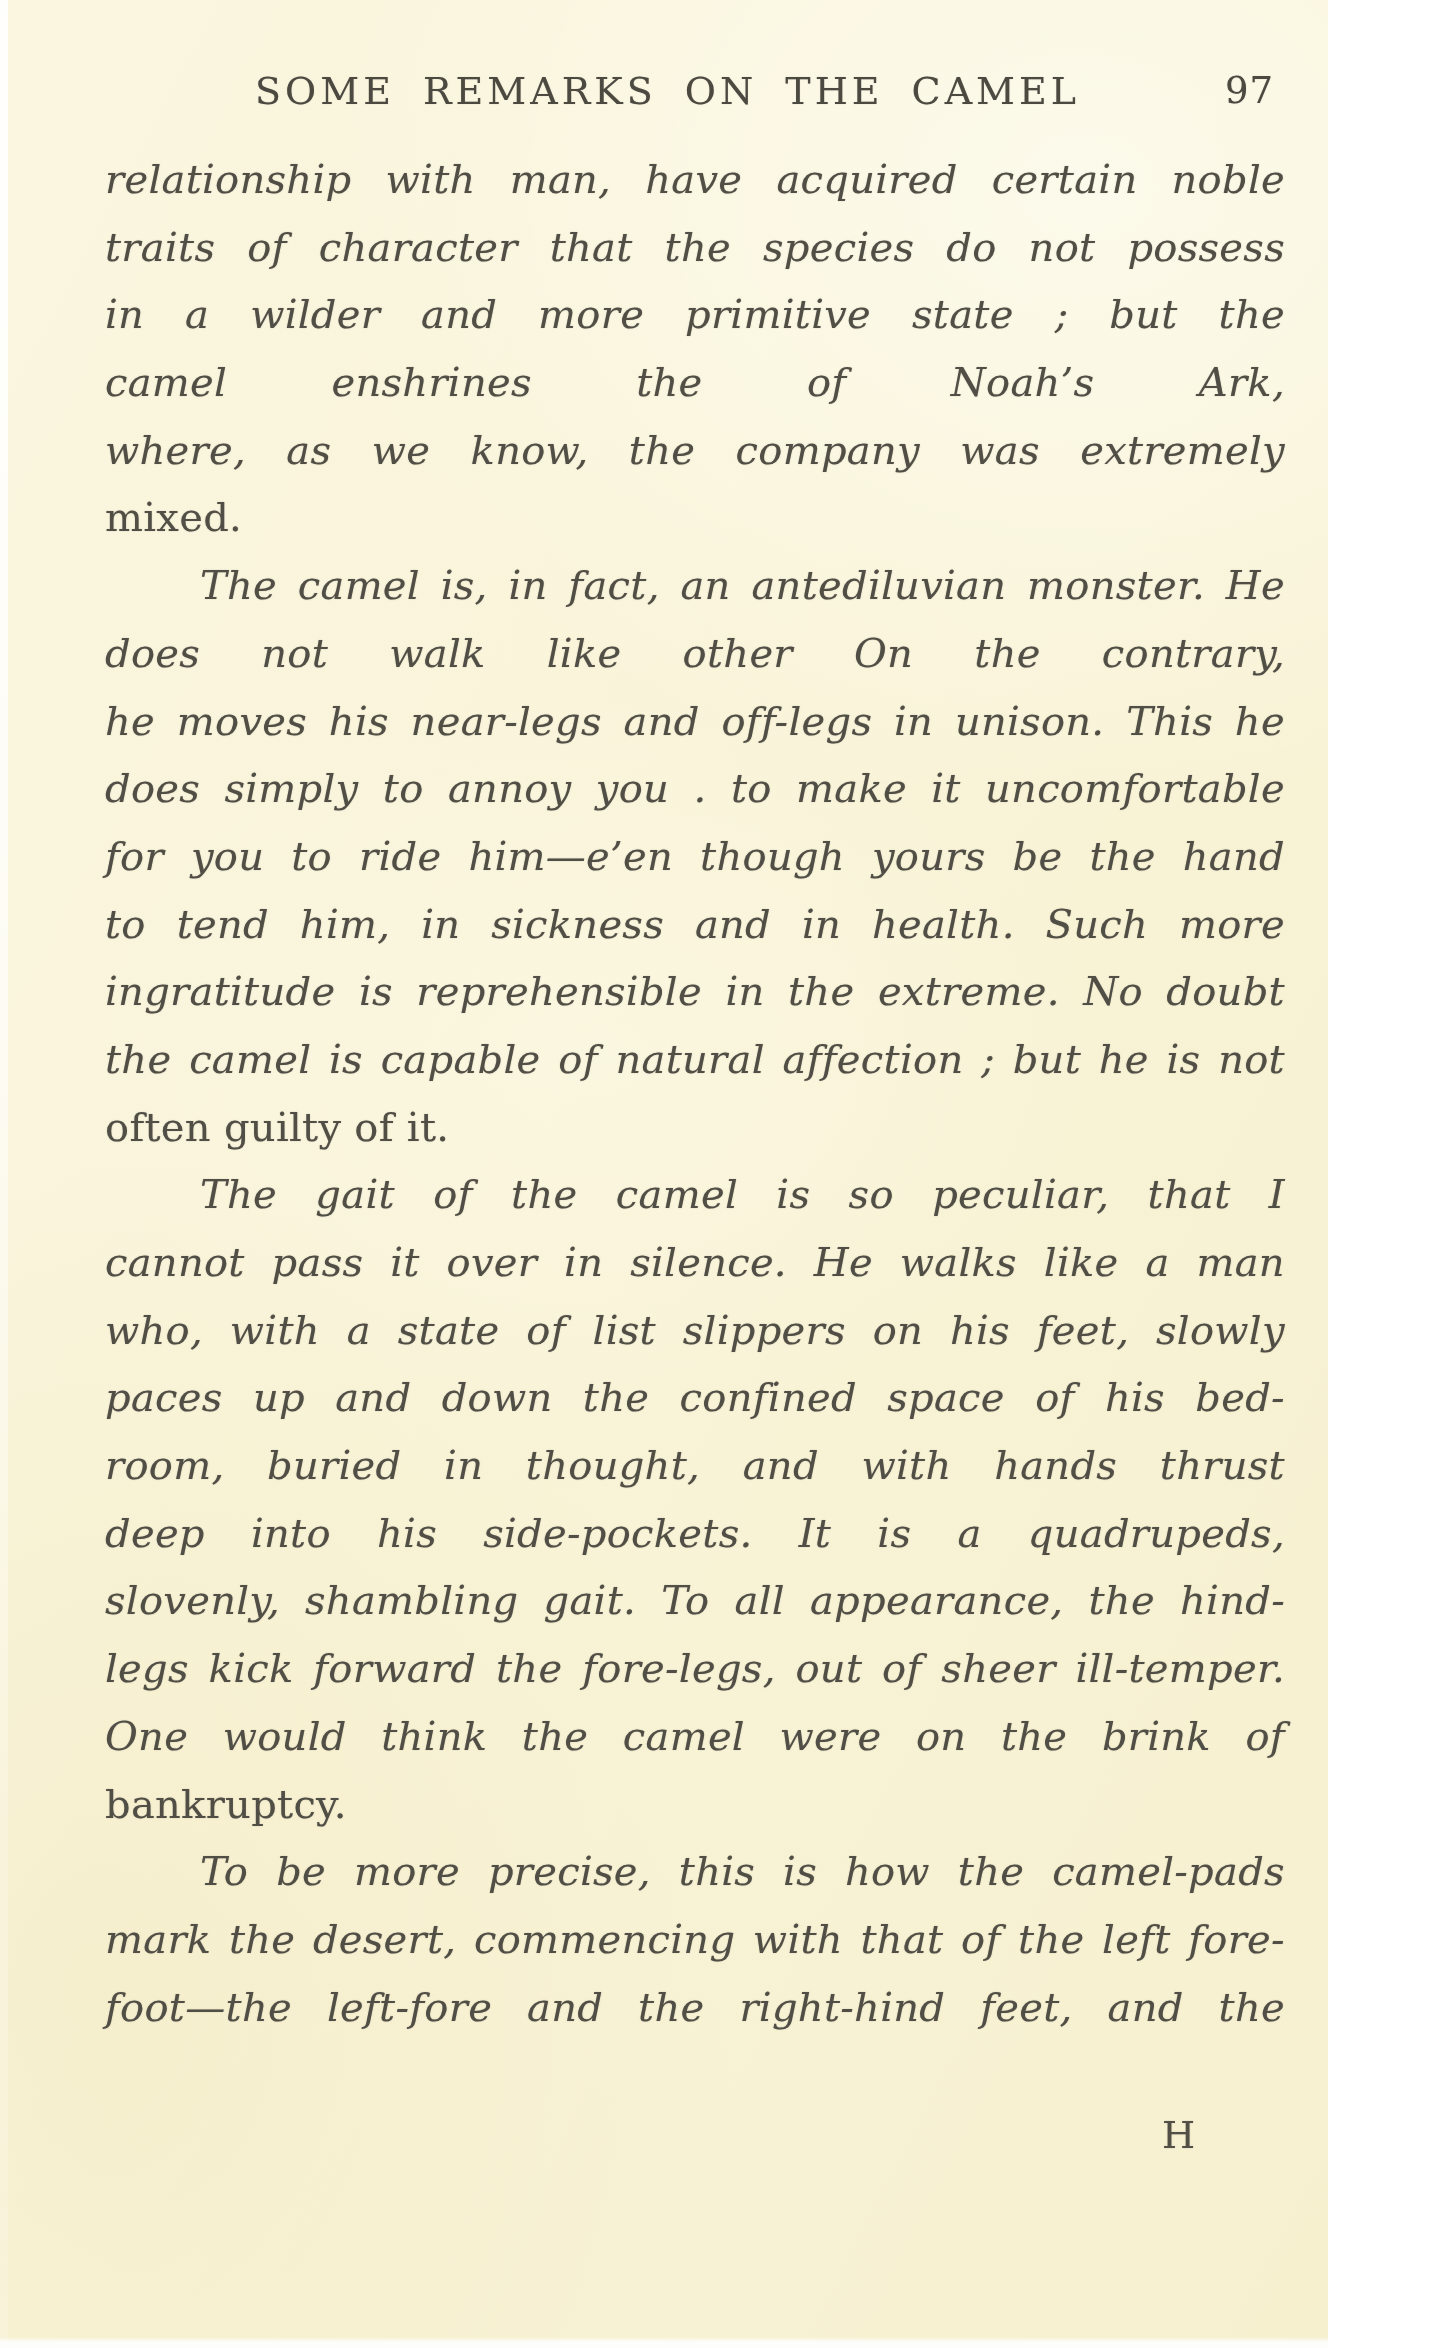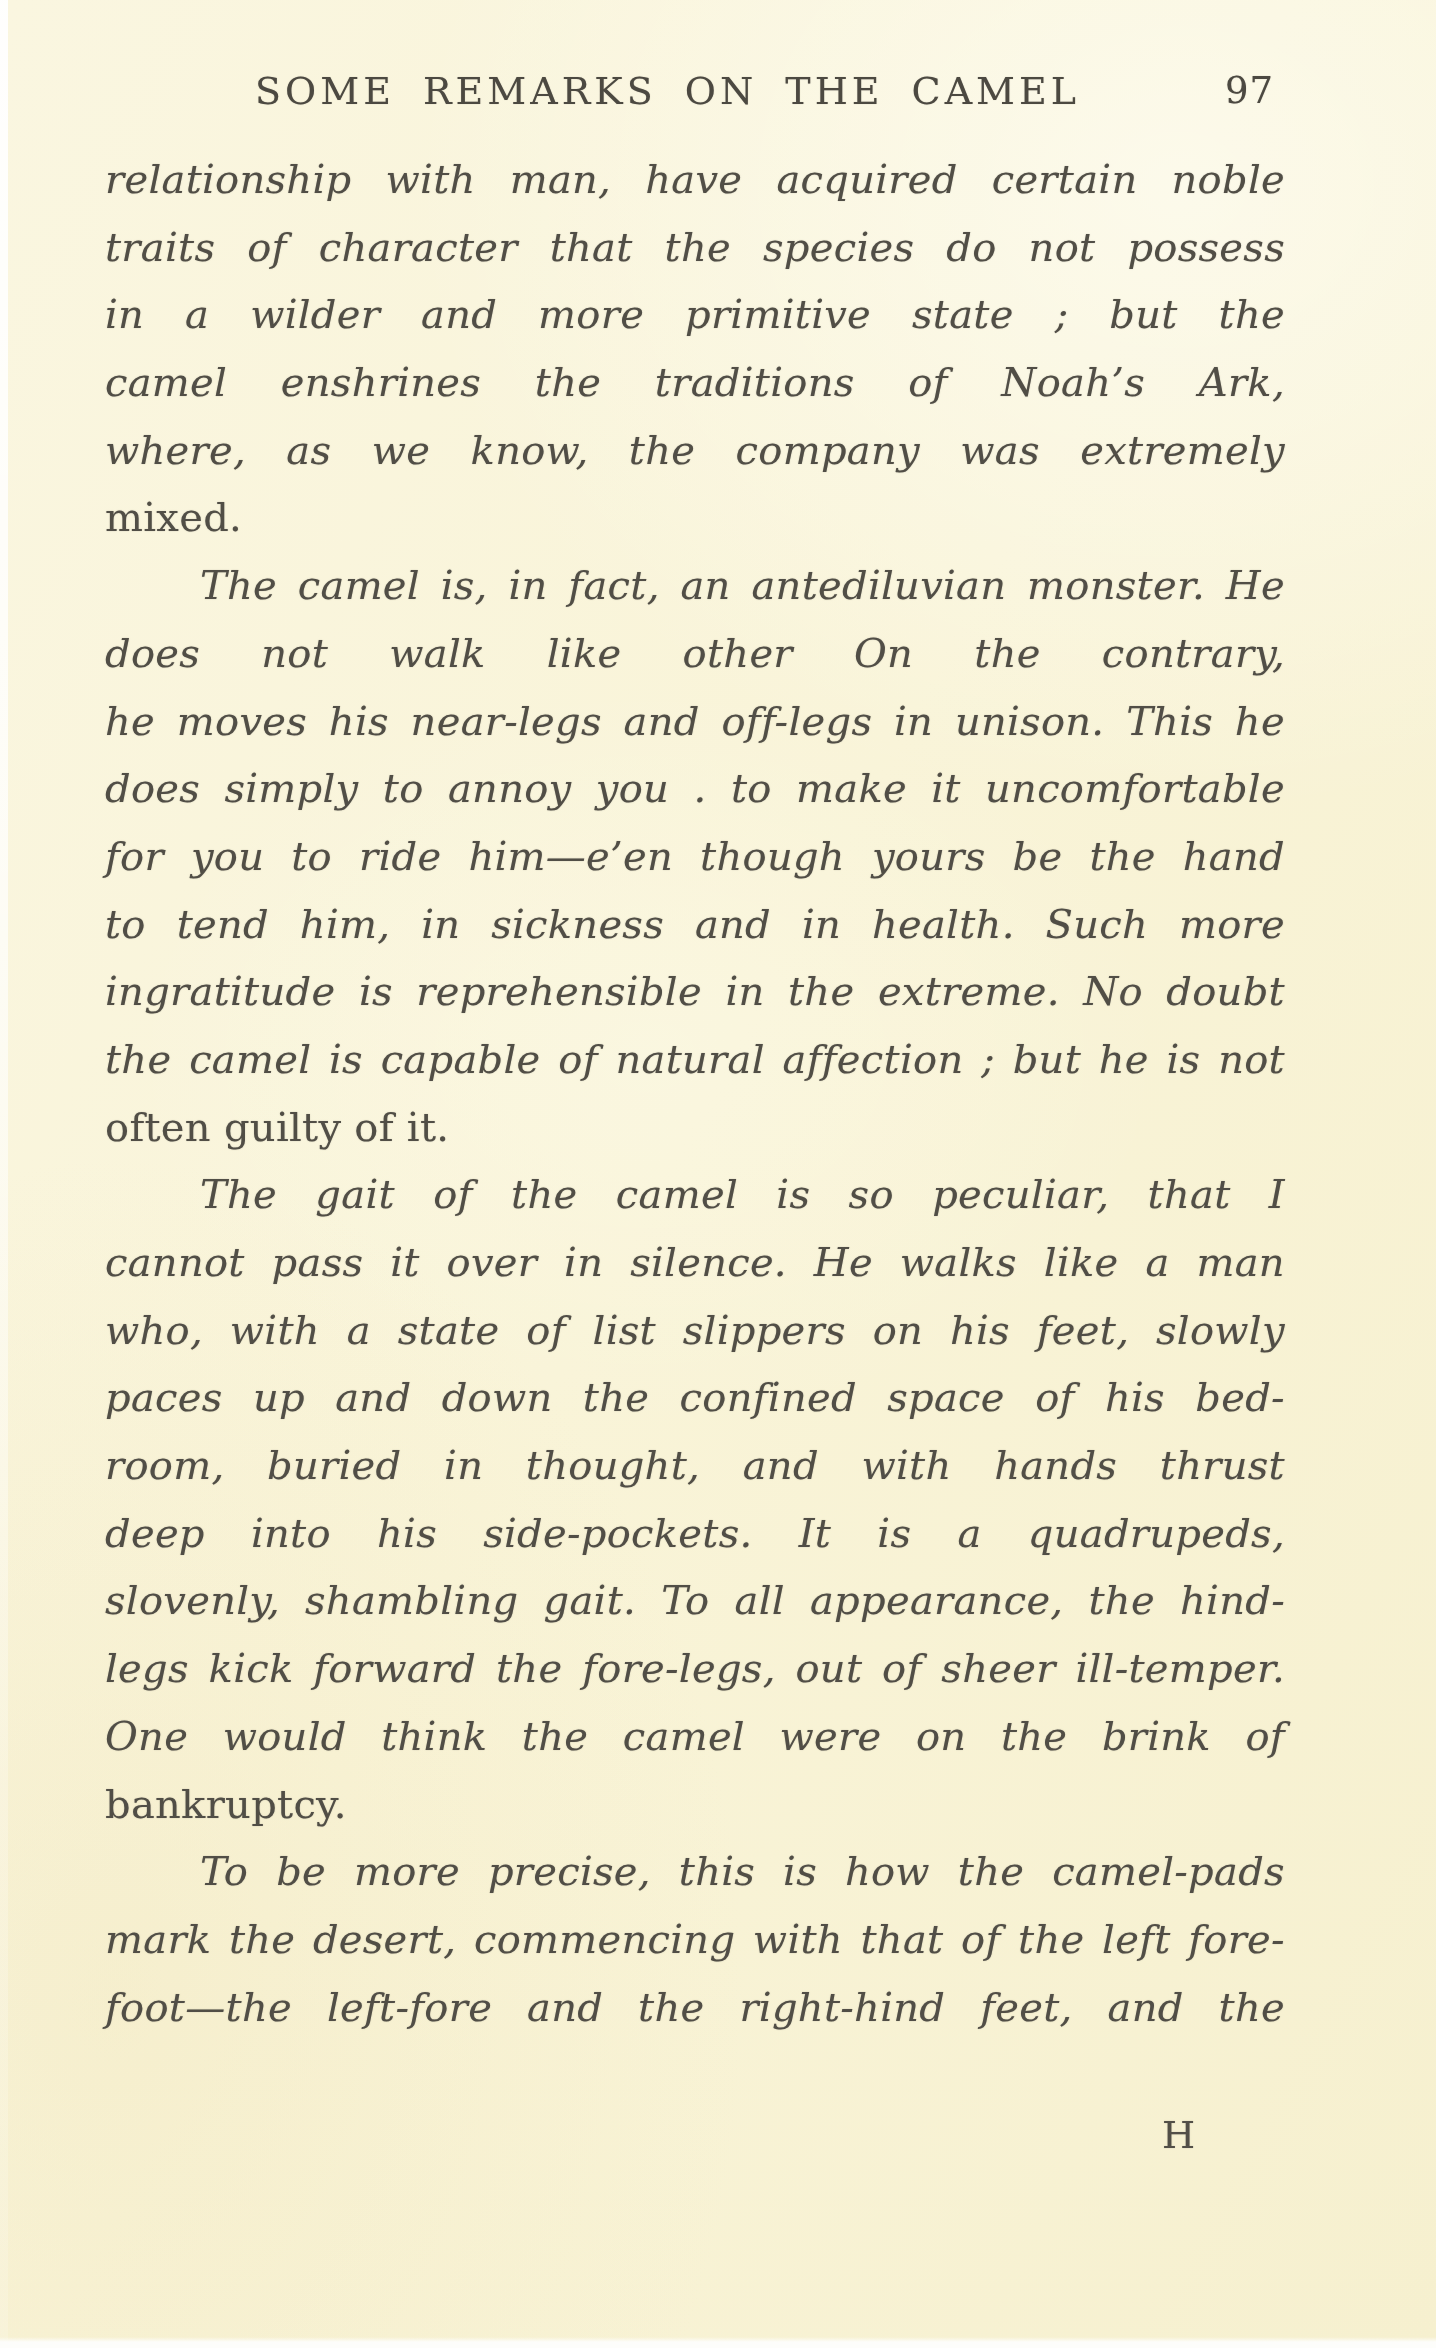--- a/index.html
+++ b/index.html
@@ -6,21 +6,21 @@
     margin: 0;
     padding: 0;
     width: 1436px;
     height: 2348px;
     overflow: hidden;
     background: #ffffff;
   }
   .page {
     position: absolute;
     left: 0; top: 0;
-    width: 1436px;
+    width: 1328px;
     height: 2348px;
     background:
       radial-gradient(1100px 900px at 82% 8%, rgba(255,255,250,0.55), rgba(255,255,250,0) 70%),
       radial-gradient(900px 1200px at 8% 85%, rgba(238,226,180,0.30), rgba(238,226,180,0) 70%),
       radial-gradient(700px 500px at 45% 45%, rgba(255,255,245,0.25), rgba(255,255,245,0) 75%),
       linear-gradient(118deg, #faf6e0 0%, #f9f4d8 48%, #f6f0cf 100%);
     font-family: "DejaVu Serif", "Liberation Serif", serif;
     color: #514e46;
   }
   
@@ -132,21 +132,20 @@
         <span class="w">primitive</span>
         <span class="w">state</span>
         <span class="w">;</span>
         <span class="w">but</span>
         <span class="w">the</span>
       </div>
       <div class="ln j">
         <span class="w">camel</span>
         <span class="w">enshrines</span>
         <span class="w">the</span>
-        <span class="w">traditions</span>
         <span class="w">of</span>
         <span class="w">Noah’s</span>
         <span class="w">Ark,</span>
       </div>
       <div class="ln j">
         <span class="w">where,</span>
         <span class="w">as</span>
         <span class="w">we</span>
         <span class="w">know,</span>
         <span class="w">the</span>

